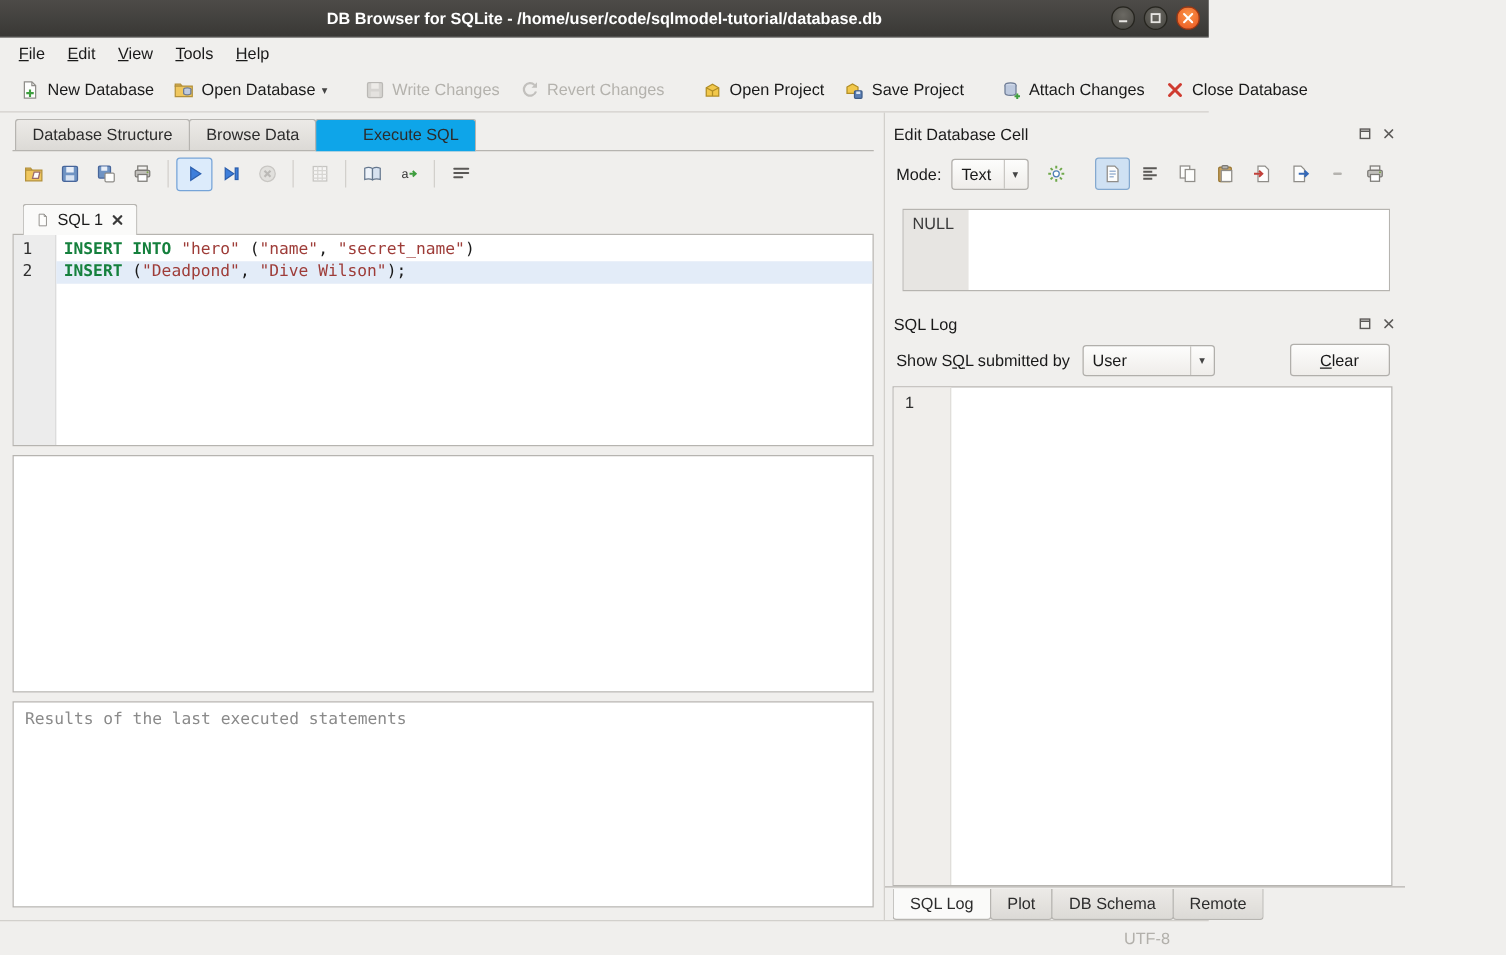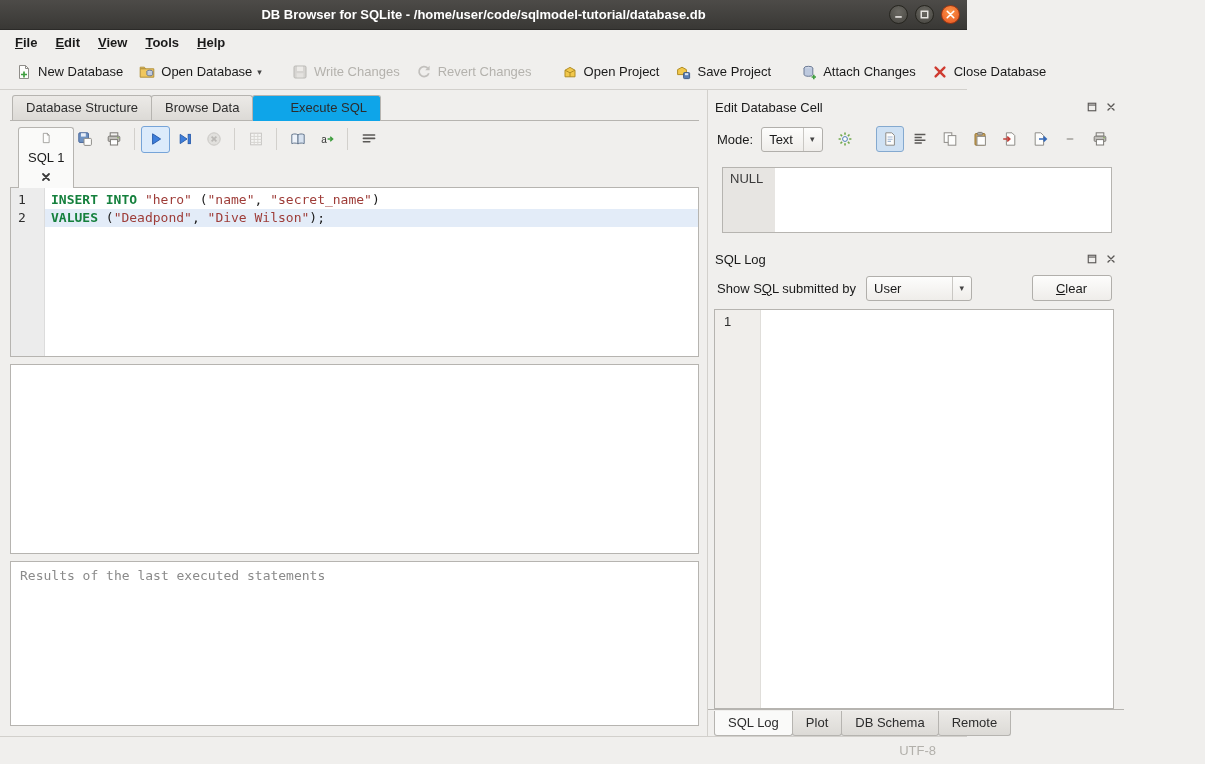--- a/index.html
+++ b/index.html
@@ -11,21 +11,21 @@
   .titlebar { height:30px; flex:0 0 30px; background:linear-gradient(#4d4b48,#393835); color:#fff;
               display:flex; align-items:center; justify-content:center; position:relative;
               font-weight:bold; border-bottom:1px solid #2b2a28; }
   .win-controls { position:absolute; right:7px; top:5px; display:flex; gap:7px; }
   .win-btn { width:19px; height:19px; border-radius:50%; display:flex; align-items:center; justify-content:center;
              background:radial-gradient(circle at 50% 35%, #6b6963, #45443f); border:1px solid #26251f; cursor:default; }
   .win-btn svg { display:block; }
   .win-btn.close { background:radial-gradient(circle at 50% 35%, #fb9548, #e95420); border-color:#9c3712; }
 
   
-  .menubar { height:24px; flex:0 0 24px; display:flex; align-items:center; padding:0 6px; background:#f0efed;font-weight:bold; }
+  .menubar { height:24px; flex:0 0 24px; display:flex; align-items:center; padding:0 6px; background:#f0efed; }
   .menu-item { padding:3px 9px; border-radius:3px; }
   .menu-item u { text-decoration:underline; }
 
   
   .toolbar { height:36px; flex:0 0 36px; display:flex; align-items:center; padding:0 8px;
              border-bottom:1px solid #d2d0cc; background:#f0efed; }
   .tb-btn { display:flex; align-items:center; gap:6px; padding:5px 8px; border-radius:3px; white-space:nowrap; }
   .tb-btn.disabled { color:#b4b2ad; }
   .tb-btn.disabled .ic { opacity:.65; }
   .tb-sep { width:1px; height:22px; background:#d2d0cc; margin:0 7px; }
@@ -47,21 +47,21 @@
   .editor-toolbar { display:flex; align-items:center; height:36px; padding:0 2px; }
   .icon-btn { width:29px; height:27px; display:flex; align-items:center; justify-content:center;
               border:1px solid transparent; border-radius:3px; }
   .icon-btn.hover { background:#dcebfb; border-color:#76a4d8; }
   .icon-btn.disabled { opacity:.55; }
   .icon-btn.pressed { background:#cfe1f3; border-color:#84a9cf; }
   .v-sep { width:1px; height:22px; background:#d2d0cc; margin:0 6px; }
 
   .sqltab-row { display:flex; align-items:flex-end; height:30px; padding-left:8px; }
   .sqltab { display:flex; align-items:center; gap:6px; background:#fafaf9; border:1px solid #b6b4b0; border-bottom:none;
-            border-radius:3px 3px 0 0; padding:4px 9px 5px; margin-bottom:-1px; z-index:1;flex-direction:column; }
+            border-radius:3px 3px 0 0; padding:4px 9px 5px; margin-bottom:-1px; z-index:1; }
 
   .tooltip { position:absolute; left:168px; top:76px; z-index:10; background:#ffffdc; border:1px solid #55544f;
              padding:3px 6px; white-space:nowrap; color:#000; }
 
   .editor { border:1px solid #b6b4b0; background:#fff; height:170px; flex:0 0 170px; display:flex;
             font-family:"DejaVu Sans Mono", monospace; font-size:13px; overflow:hidden; }
   .gutter { width:34px; flex:0 0 34px; background:#ececec; border-right:1px solid #dcdcdc; padding-top:3px; }
   .gut-num { height:18px; line-height:18px; padding-left:7px; color:#2e2e2e; }
   .code { flex:1 1 auto; padding-top:3px; }
   .code-line { height:18px; line-height:18px; padding-left:6px; white-space:pre; }
@@ -363,21 +363,21 @@
       </div>
 
 
       <div class="editor">
         <div class="gutter">
             <div class="gut-num">1</div>
             <div class="gut-num">2</div>
           </div>
         <div class="code">
             <div class="code-line"><span class="tok-k">INSERT INTO</span><span class="tok-p"> </span><span class="tok-s">"hero"</span><span class="tok-p"> (</span><span class="tok-s">"name"</span><span class="tok-p">, </span><span class="tok-s">"secret_name"</span><span class="tok-p">)</span></div>
-            <div class="code-line hl"><span class="tok-k">VALUES</span><span class="tok-p"> (</span><span class="tok-s">"Deadpond"</span><span class="tok-p">, </span><span class="tok-s">"Dive Wilson"</span><span class="tok-p">);</span></div>
+            <div class="code-line hl"><span class="tok-k">INSERT</span><span class="tok-p"> (</span><span class="tok-s">"Deadpond"</span><span class="tok-p">, </span><span class="tok-s">"Dive Wilson"</span><span class="tok-p">);</span></div>
           </div>
       </div>
 
       <div class="grid-box"></div>
 
       <div class="msg-box">
         <span>Results of the last executed statements</span>
       </div>
     </div>
 

